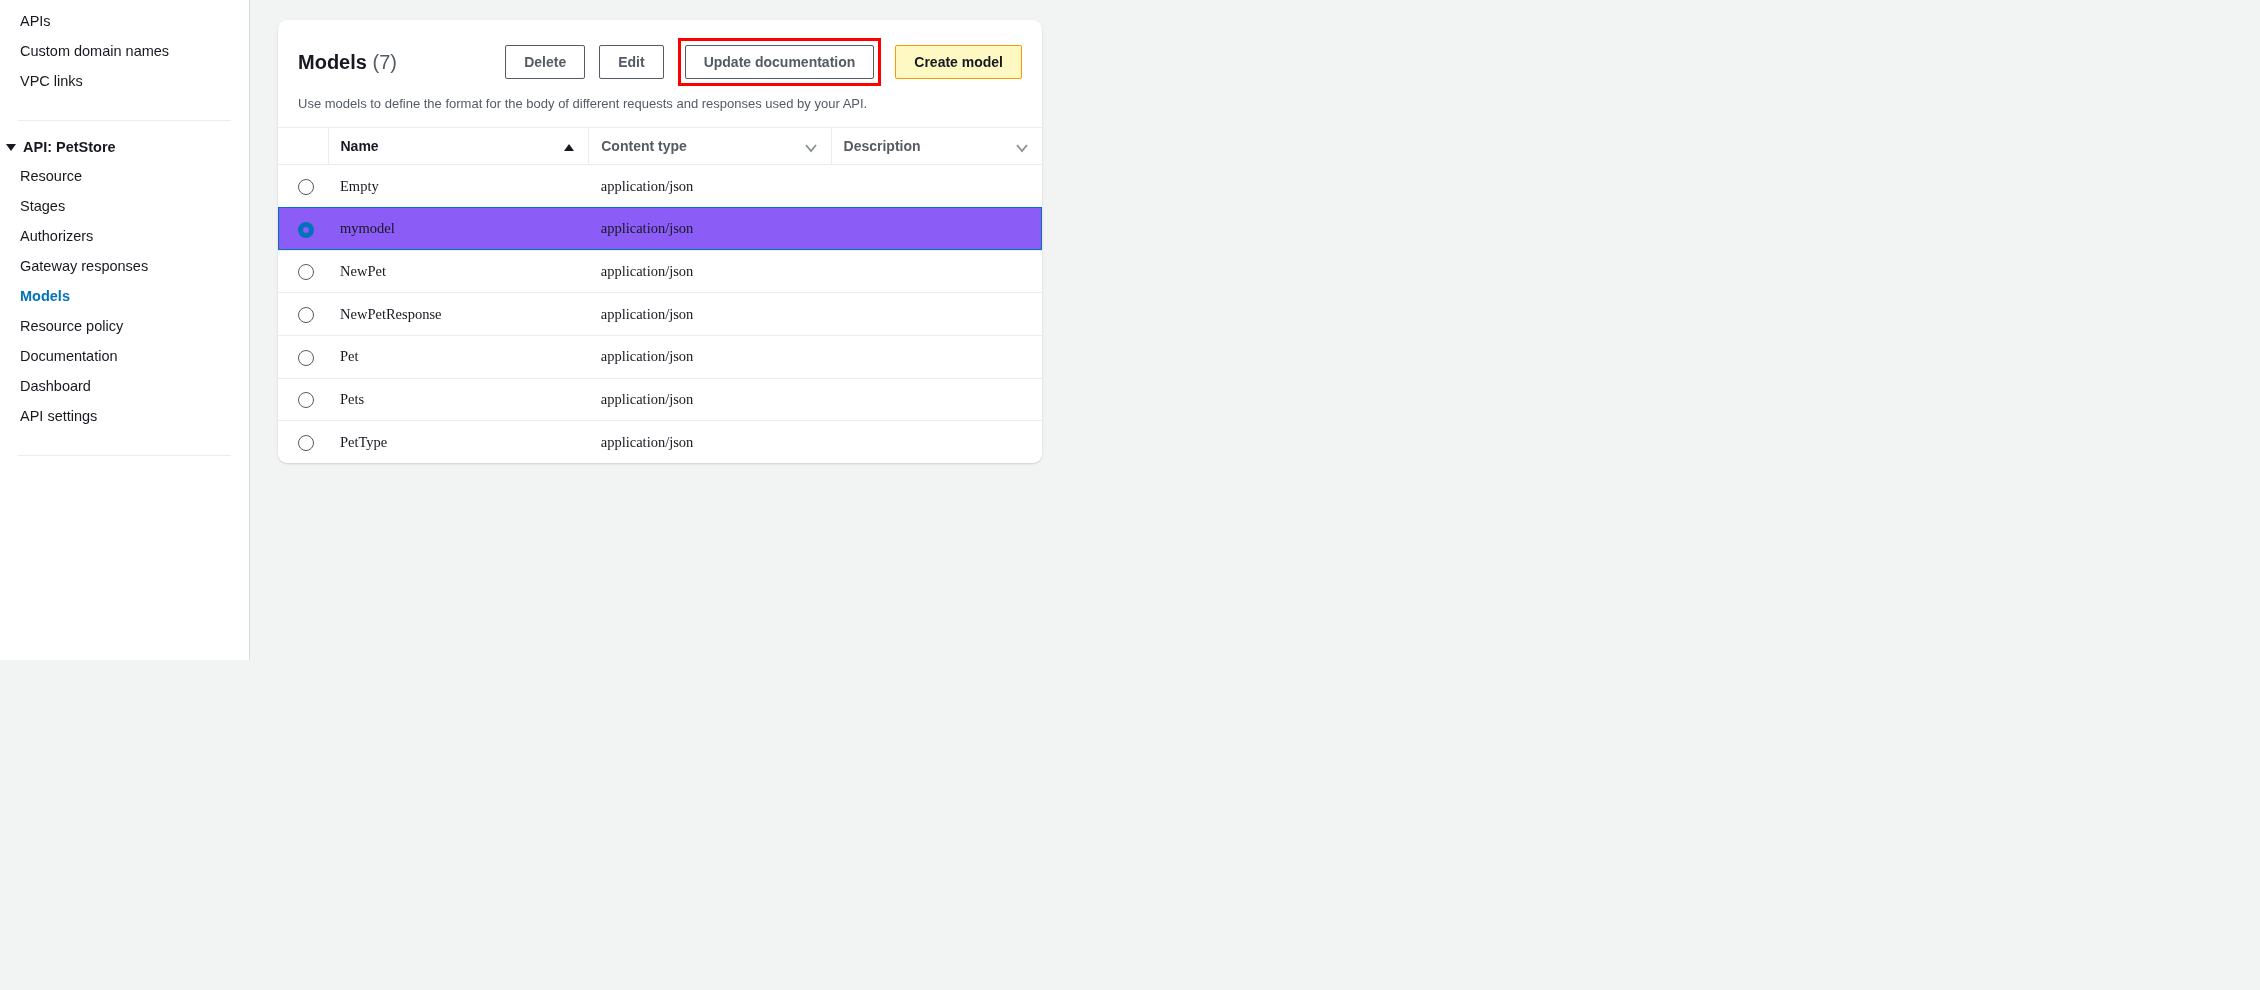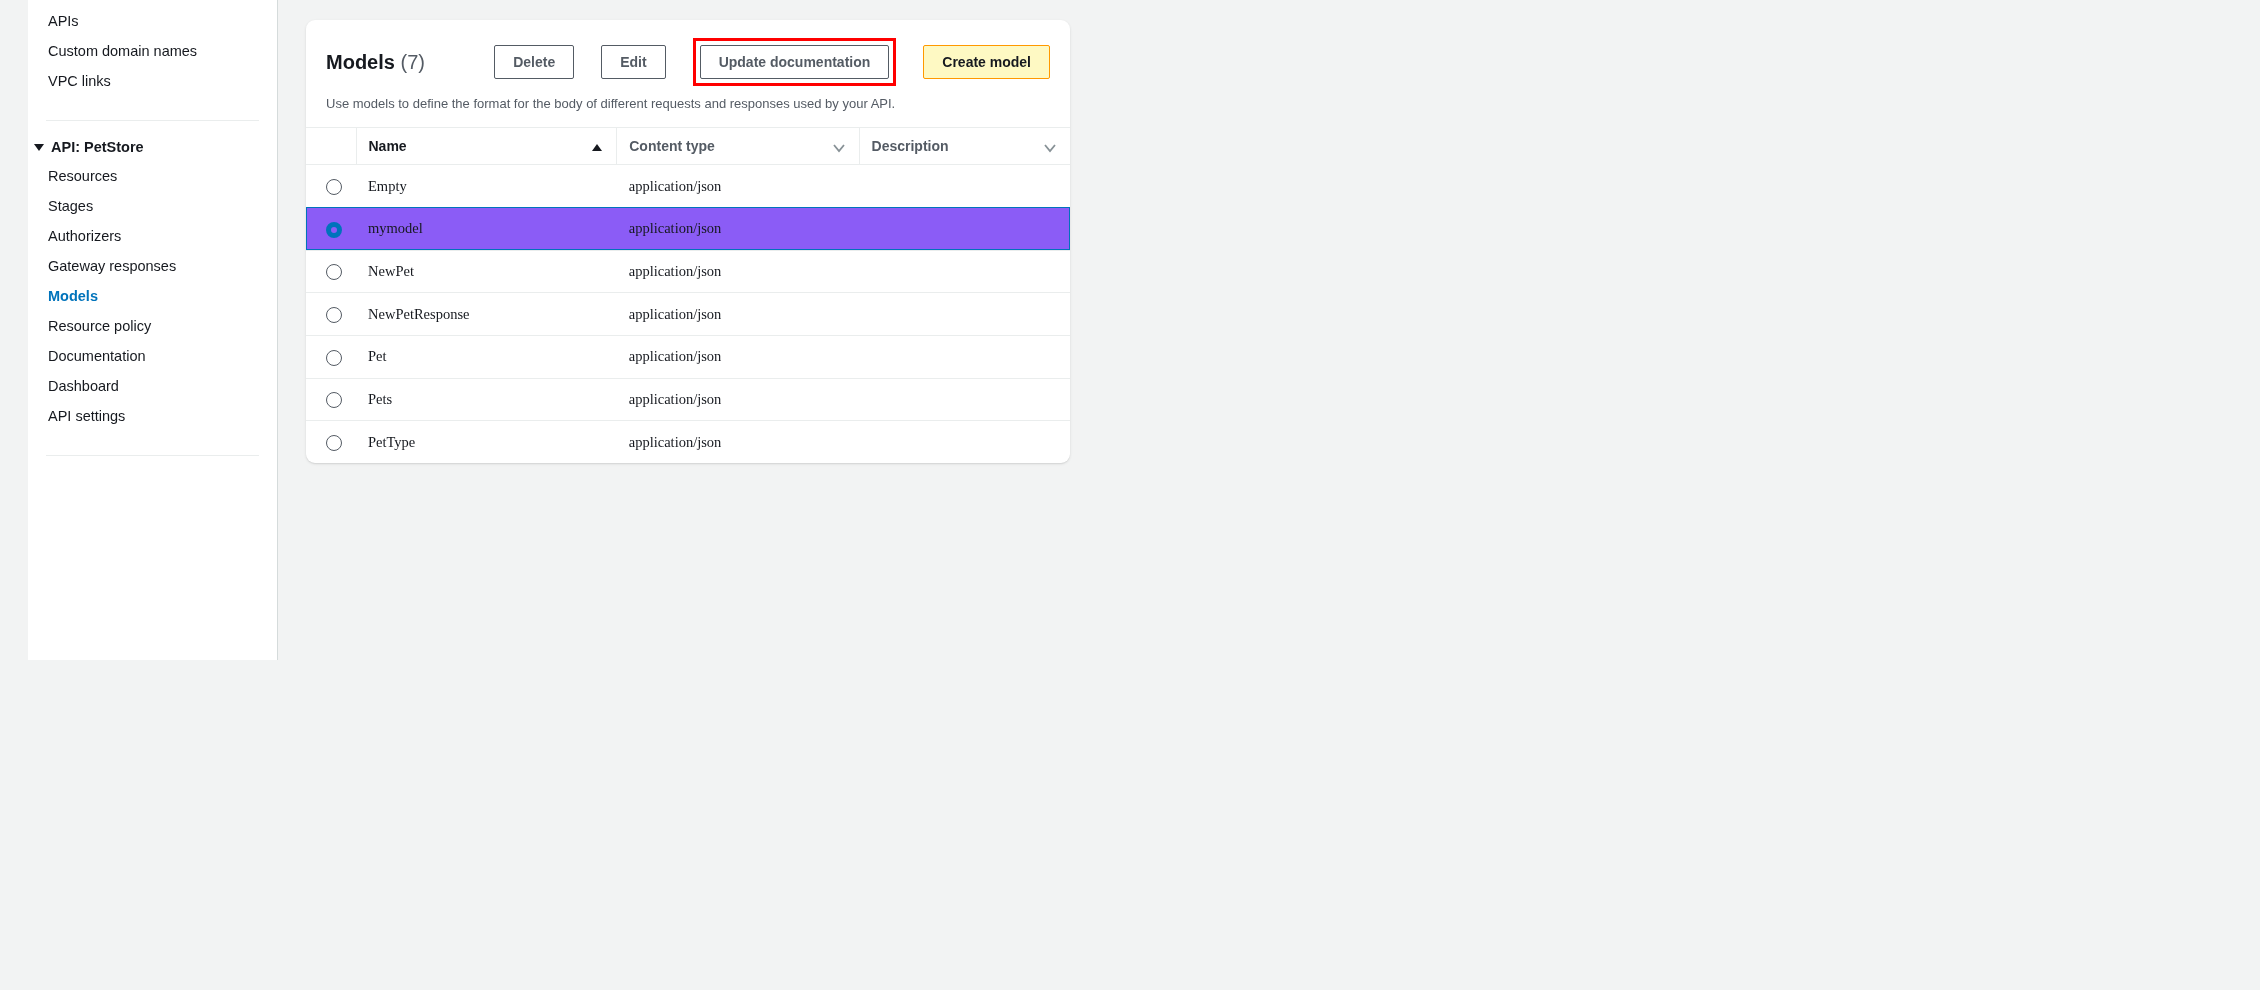--- a/index.html
+++ b/index.html
@@ -16,21 +16,20 @@
     display: flex;
     height: 100%;
   }
   
   .sidebar {
     width: 250px;
     background: #ffffff;
     border-right: 1px solid #d5dbdb;
     padding: 6px 0 0 0;
     flex-shrink: 0;
-    margin-left: 28px;
   }
   .sidebar-section {
     padding: 0 0 12px 0;
   }
   .sidebar-divider {
     border: 0;
     border-top: 1px solid #eaeded;
     margin: 12px 18px;
   }
   .sidebar-item {
@@ -84,21 +83,21 @@
     font-size: 20px;
     font-weight: 700;
     color: #16191f;
   }
   .panel-title .count {
     font-weight: 400;
     color: #545b64;
   }
   .panel-actions {
     display: flex;
-    gap: 27px;
+    gap: 14px;
     align-items: center;
   }
   .btn {
     font-family: inherit;
     font-size: 14px;
     font-weight: 700;
     padding: 7px 18px;
     border-radius: 2px;
     cursor: pointer;
     background: #ffffff;
@@ -209,21 +208,21 @@
       <div class="sidebar-item">APIs</div>
       <div class="sidebar-item">Custom domain names</div>
       <div class="sidebar-item">VPC links</div>
     </div>
     <hr class="sidebar-divider">
     <div class="sidebar-section">
       <div class="sidebar-group-header">
         <span class="caret-down"></span>
         <span>API: PetStore</span>
       </div>
-      <div class="sidebar-item">Resources</div>
+      <div class="sidebar-item">Resource</div>
       <div class="sidebar-item">Stages</div>
       <div class="sidebar-item">Authorizers</div>
       <div class="sidebar-item">Gateway responses</div>
       <div class="sidebar-item active">Models</div>
       <div class="sidebar-item">Resource policy</div>
       <div class="sidebar-item">Documentation</div>
       <div class="sidebar-item">Dashboard</div>
       <div class="sidebar-item">API settings</div>
     </div>
     <hr class="sidebar-divider">

